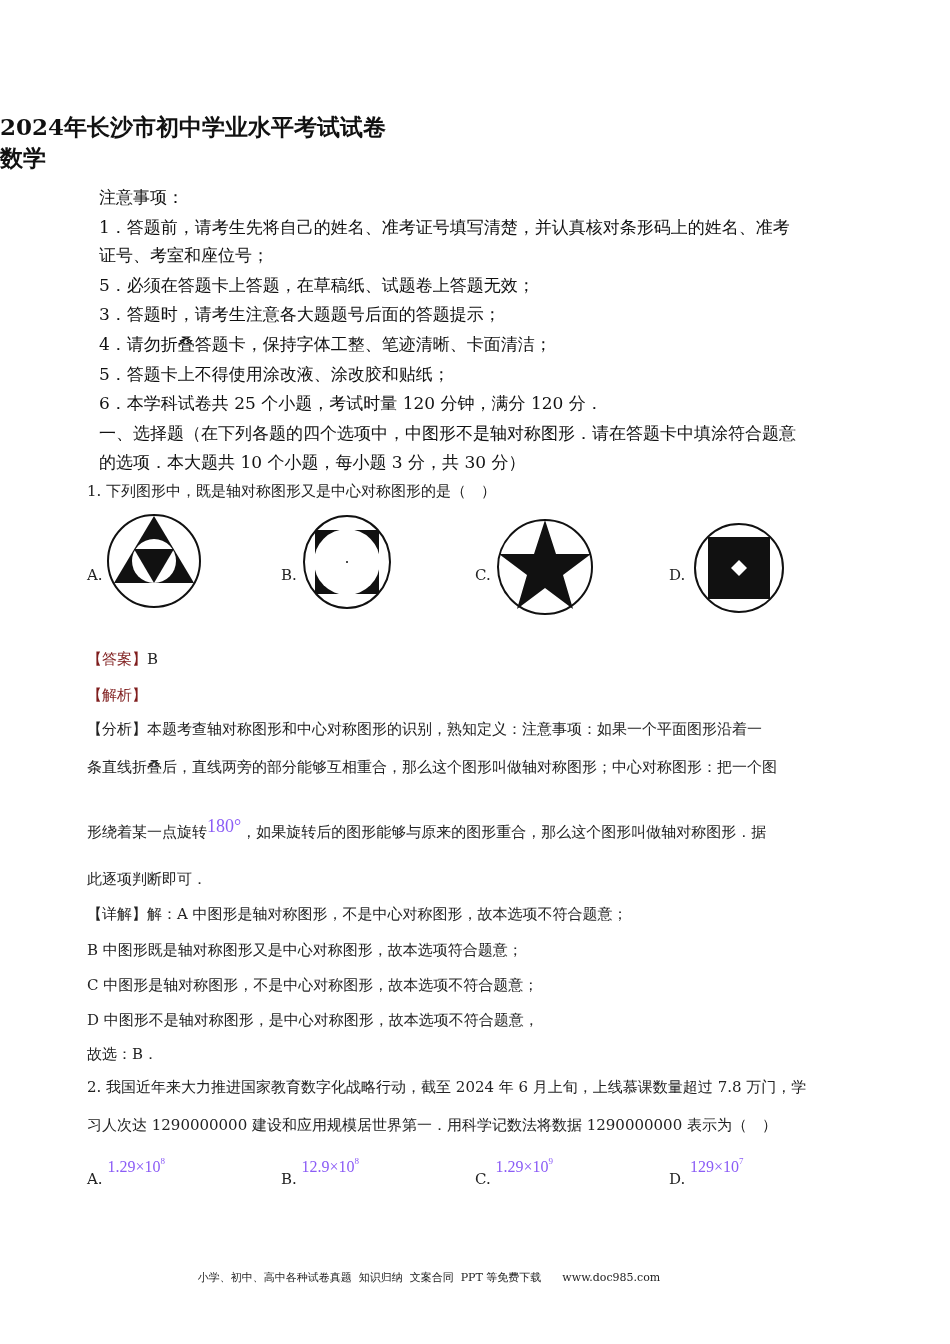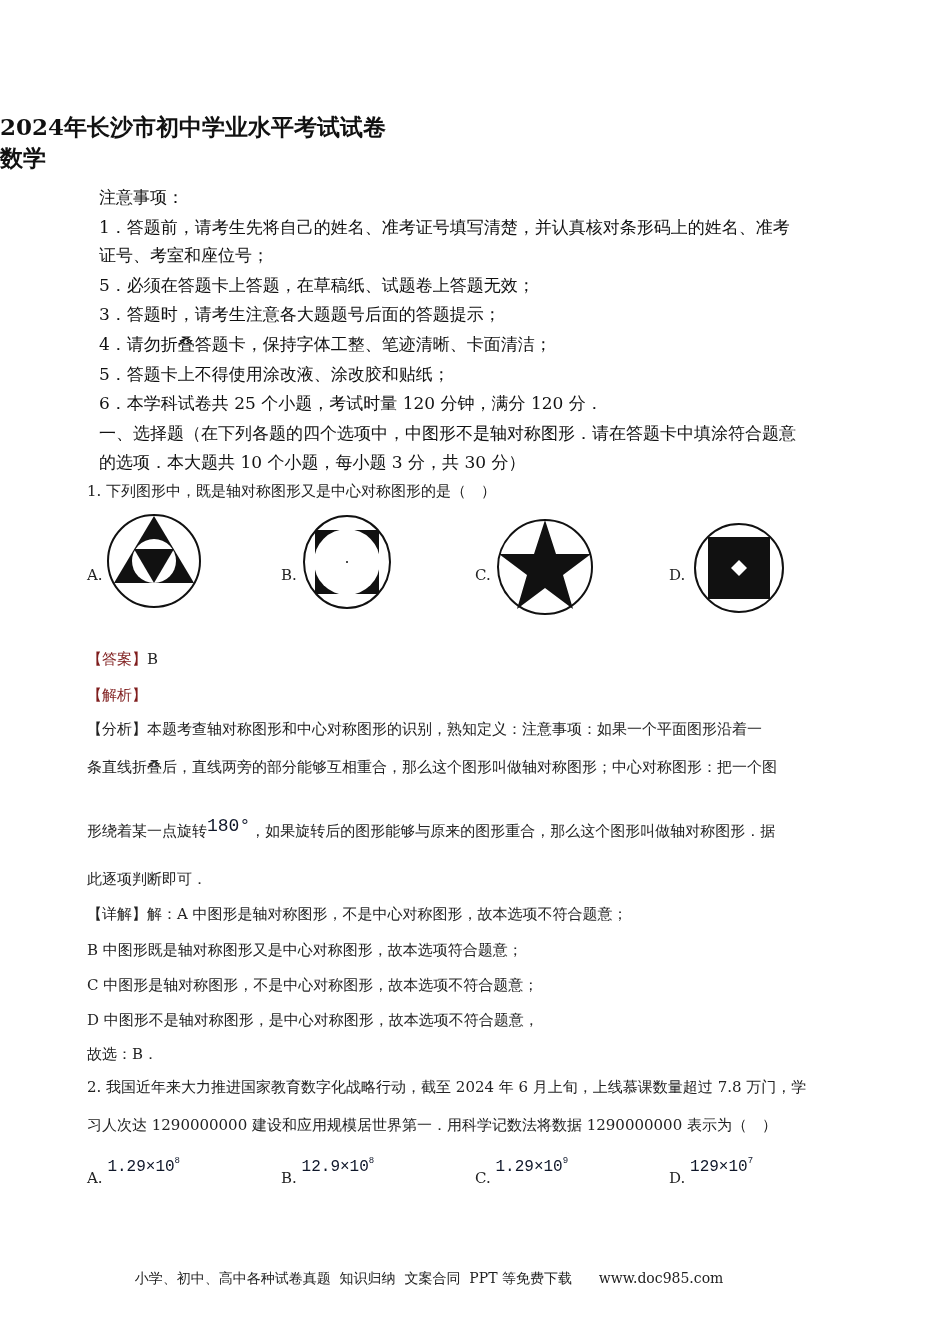--- a/index.html
+++ b/index.html
@@ -27,26 +27,26 @@
       left: 87px; font-size: 15px; line-height: 18px; color: #222;
     }
     .blue { color: #7f1d1d; }
     .option-label {
       font-size: 15px; color: #222;
     }
     .figure {
       position: absolute;
     }
     .math {
-      font-family: Liberation Mono, monospace;
-      font-size: 16px; color: #0f172a;
+      font-family: Liberation Serif, serif;
+      font-size: 16px; color: #8b5cf6;
     }
     .math sup { font-size: 9px; vertical-align: 8px; }
     .footer {
-      left: 0; width: 858px; text-align: center; font-size: 14px; color: #222;
+      left: 0; width: 858px; text-align: center; font-size: 11px; color: #222;
     }
   </style>
 </head>
 <body>
 
 <div class="abs title" style="top:112px;">2024年长沙市初中学业水平考试试卷</div>
 <div class="abs title" style="top:143px;">数学</div>
 
 <div class="abs notice" style="top:187px;">注意事项：</div>
 <div class="abs notice" style="top:217px;">1．答题前，请考生先将自己的姓名、准考证号填写清楚，并认真核对条形码上的姓名、准考</div>

